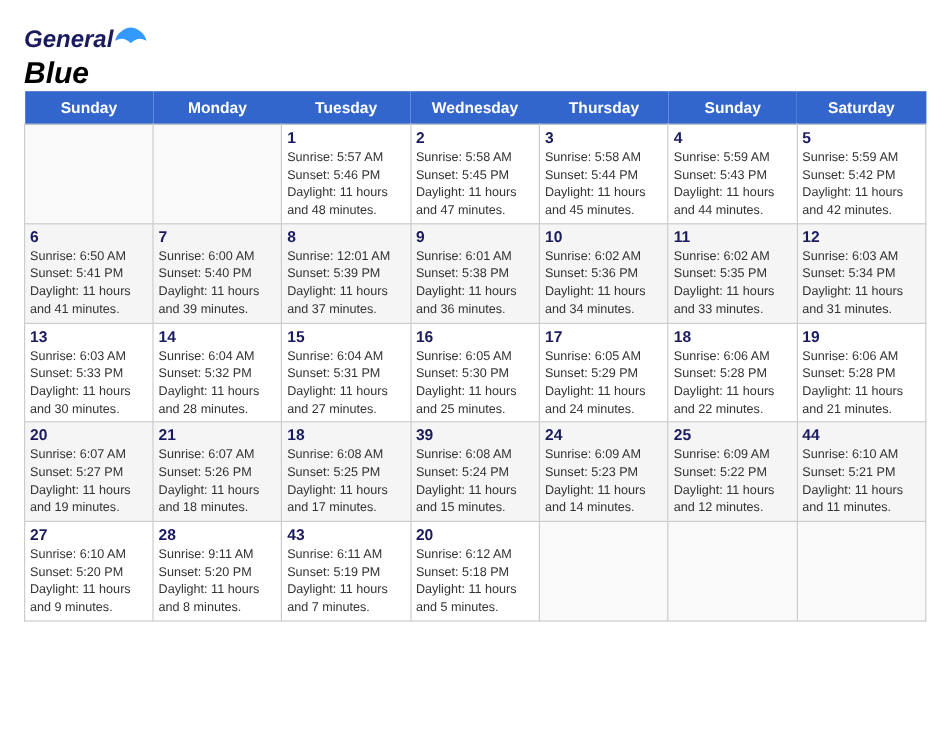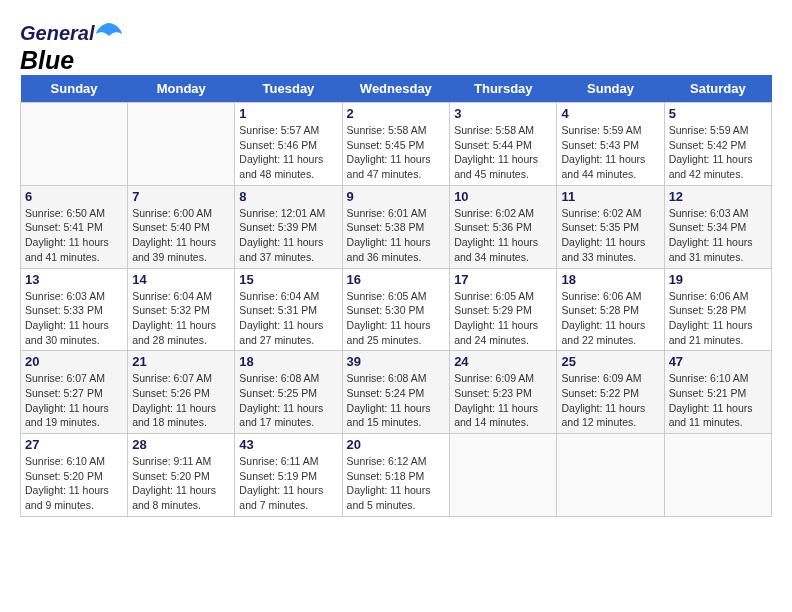--- a/index.html
+++ b/index.html
@@ -258,21 +258,21 @@
 Sunset: 5:23 PM
 Daylight: 11 hours and 14 minutes.</div>
         </td>
         <td>
           <span class="day-num">25</span>
           <div class="day-detail">Sunrise: 6:09 AM
 Sunset: 5:22 PM
 Daylight: 11 hours and 12 minutes.</div>
         </td>
         <td>
-          <span class="day-num">47</span>
+          <span class="day-num">44</span>
           <div class="day-detail">Sunrise: 6:10 AM
 Sunset: 5:21 PM
 Daylight: 11 hours and 11 minutes.</div>
         </td>
       </tr>
       <tr>
         <td>
           <span class="day-num">27</span>
           <div class="day-detail">Sunrise: 6:10 AM
 Sunset: 5:20 PM

